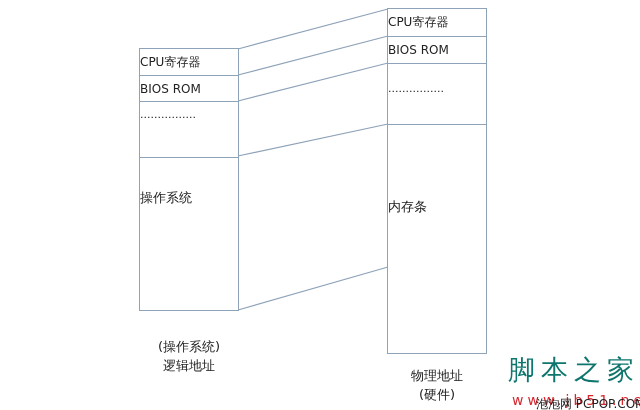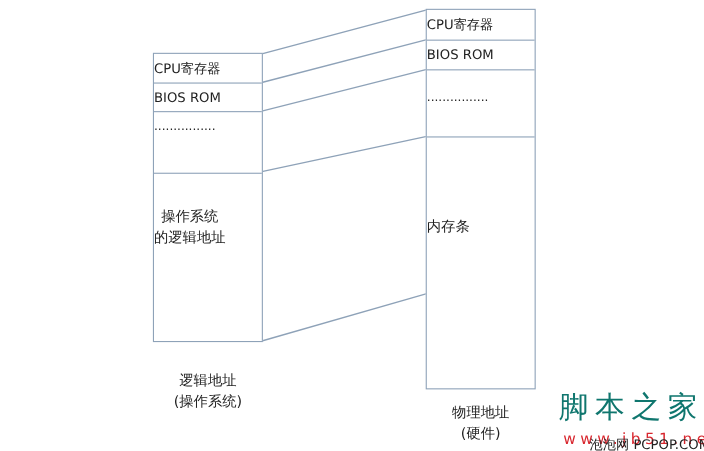--- a/index.html
+++ b/index.html
@@ -37,43 +37,42 @@
   </div>
   <div class="cell center" style="top:27px; height:26px;">
     <span>BIOS ROM</span>
   </div>
   <div class="cell top" style="top:53px; height:56px;">
     <span class="dots">................</span>
   </div>
   <div class="cell top nob" style="top:109px; height:152px;">
     <div class="bigtext">
       <div>操作系统</div>
-      <div>的逻辑地址</div>
     </div>
   </div>
 </div>
 
 <div class="box" style="left:387px; top:8px; width:100px; height:346px;">
   <div class="cell center" style="top:0; height:28px;">
     <span>CPU寄存器</span>
   </div>
   <div class="cell center" style="top:28px; height:27px;">
     <span>BIOS ROM</span>
   </div>
   <div class="cell top" style="top:55px; height:61px;">
     <span class="dots" style="padding-top:18px;">................</span>
   </div>
   <div class="cell top nob" style="top:116px; height:228px;">
     <div class="bigtext" style="padding-top:72px;">内存条</div>
   </div>
 </div>
 
 <div class="caption" style="left:139px; top:337px; width:100px;">
+  <div>(操作系统)</div>
   <div>逻辑地址</div>
-  <div>(操作系统)</div>
 </div>
 <div class="caption" style="left:387px; top:366px; width:100px;">
   <div>物理地址</div>
   <div>(硬件)</div>
 </div>
 
 <div class="wm wm-main">脚本之家</div>
 <div class="wm wm-url">www.jb51.net</div>
 <div class="wm wm-sub" style="left:536px; top:396px; background:transparent;">泡泡网 PCPOP.COM</div>
 

